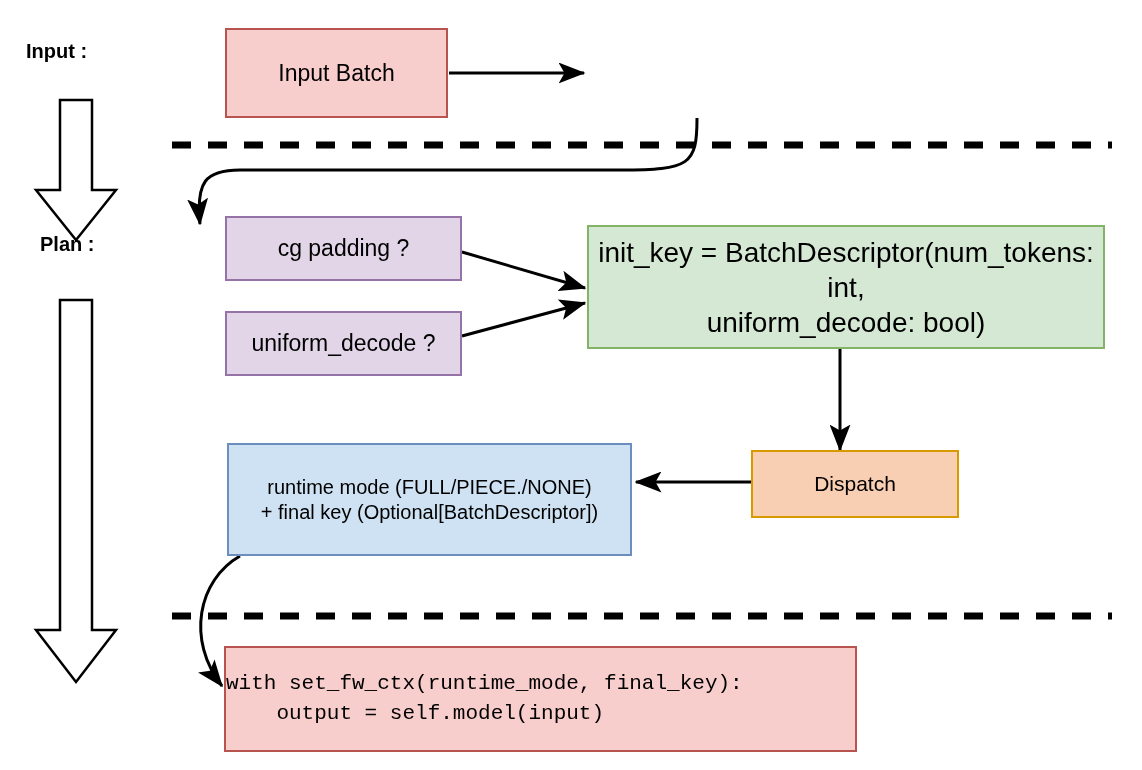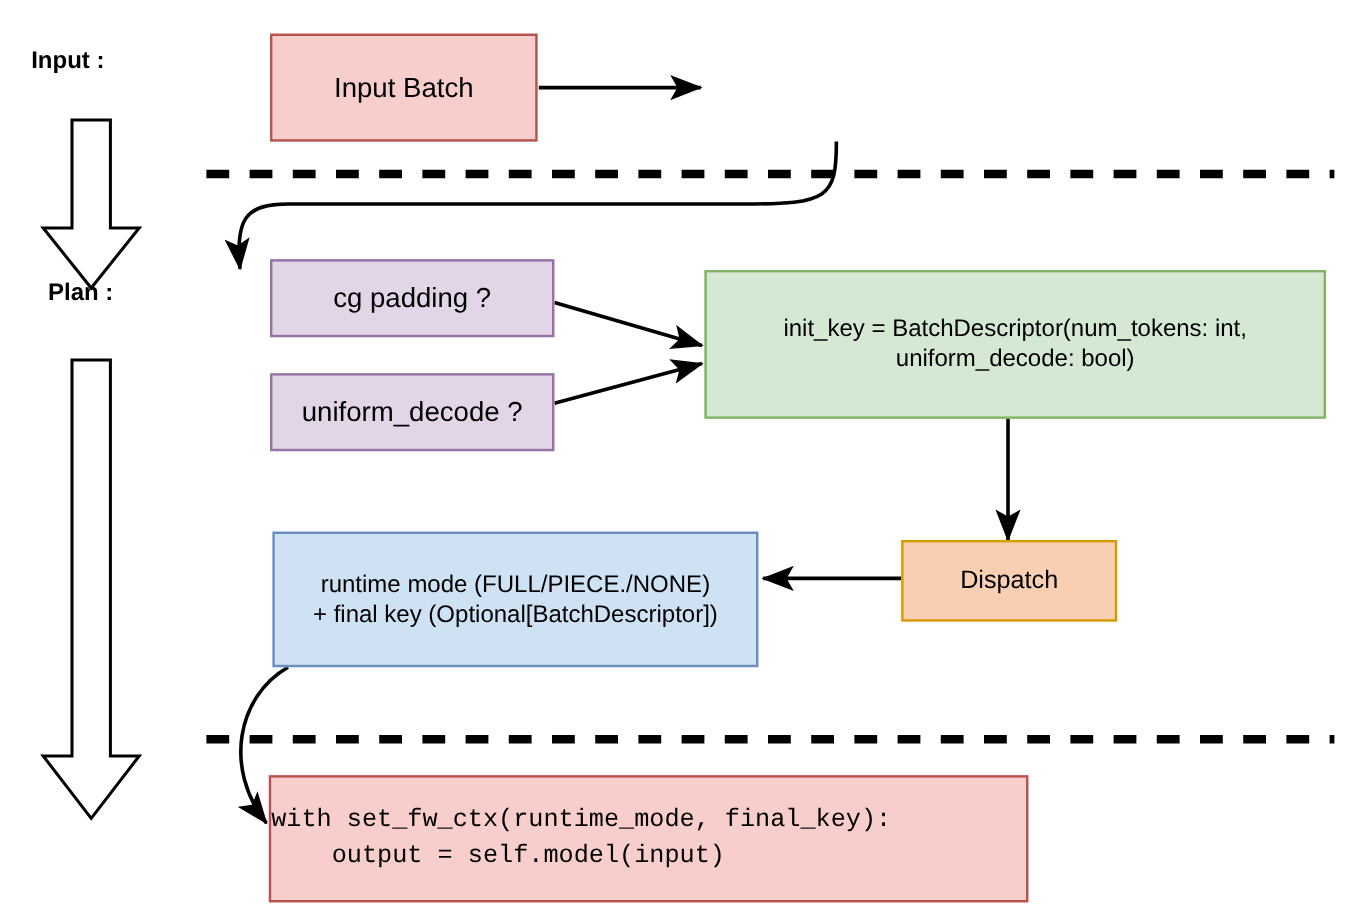--- a/index.html
+++ b/index.html
@@ -101,28 +101,28 @@
               background:#e1d5e7; border:2px solid #9673a6; font-size:23px;">
     <span>cg padding ?</span>
   </div>
 
   <div class="node" style="left:225px; top:311px; width:237px; height:65px;
               background:#e1d5e7; border:2px solid #9673a6; font-size:23px;">
     <span>uniform_decode ?</span>
   </div>
 
   <div class="node" style="left:587px; top:225px; width:518px; height:124px;
-              background:#d5e8d4; border:2px solid #82b366; font-size:20px;
+              background:#d5e8d4; border:2px solid #82b366; font-size:28px;
               flex-direction:column;">
     <span>init_key = BatchDescriptor(num_tokens: int,</span>
     <span>uniform_decode: bool)</span>
   </div>
 
 
-  <div class="node" style="left:751px; top:450px; width:180px; height:68px;
+  <div class="node" style="left:751px; top:450px; width:208px; height:68px;
               background:#f9cfb4; border:2px solid #d79b00; font-size:21px;">
     <span>Dispatch</span>
   </div>
 
   <div class="node" style="left:227px; top:443px; width:405px; height:113px;
               background:#cfe2f3; border:2px solid #6c8ebf; font-size:20px;
               flex-direction:column;">
     <span>runtime mode (FULL/PIECE./NONE)</span>
     <span>+ final key (Optional[BatchDescriptor])</span>
   </div>

